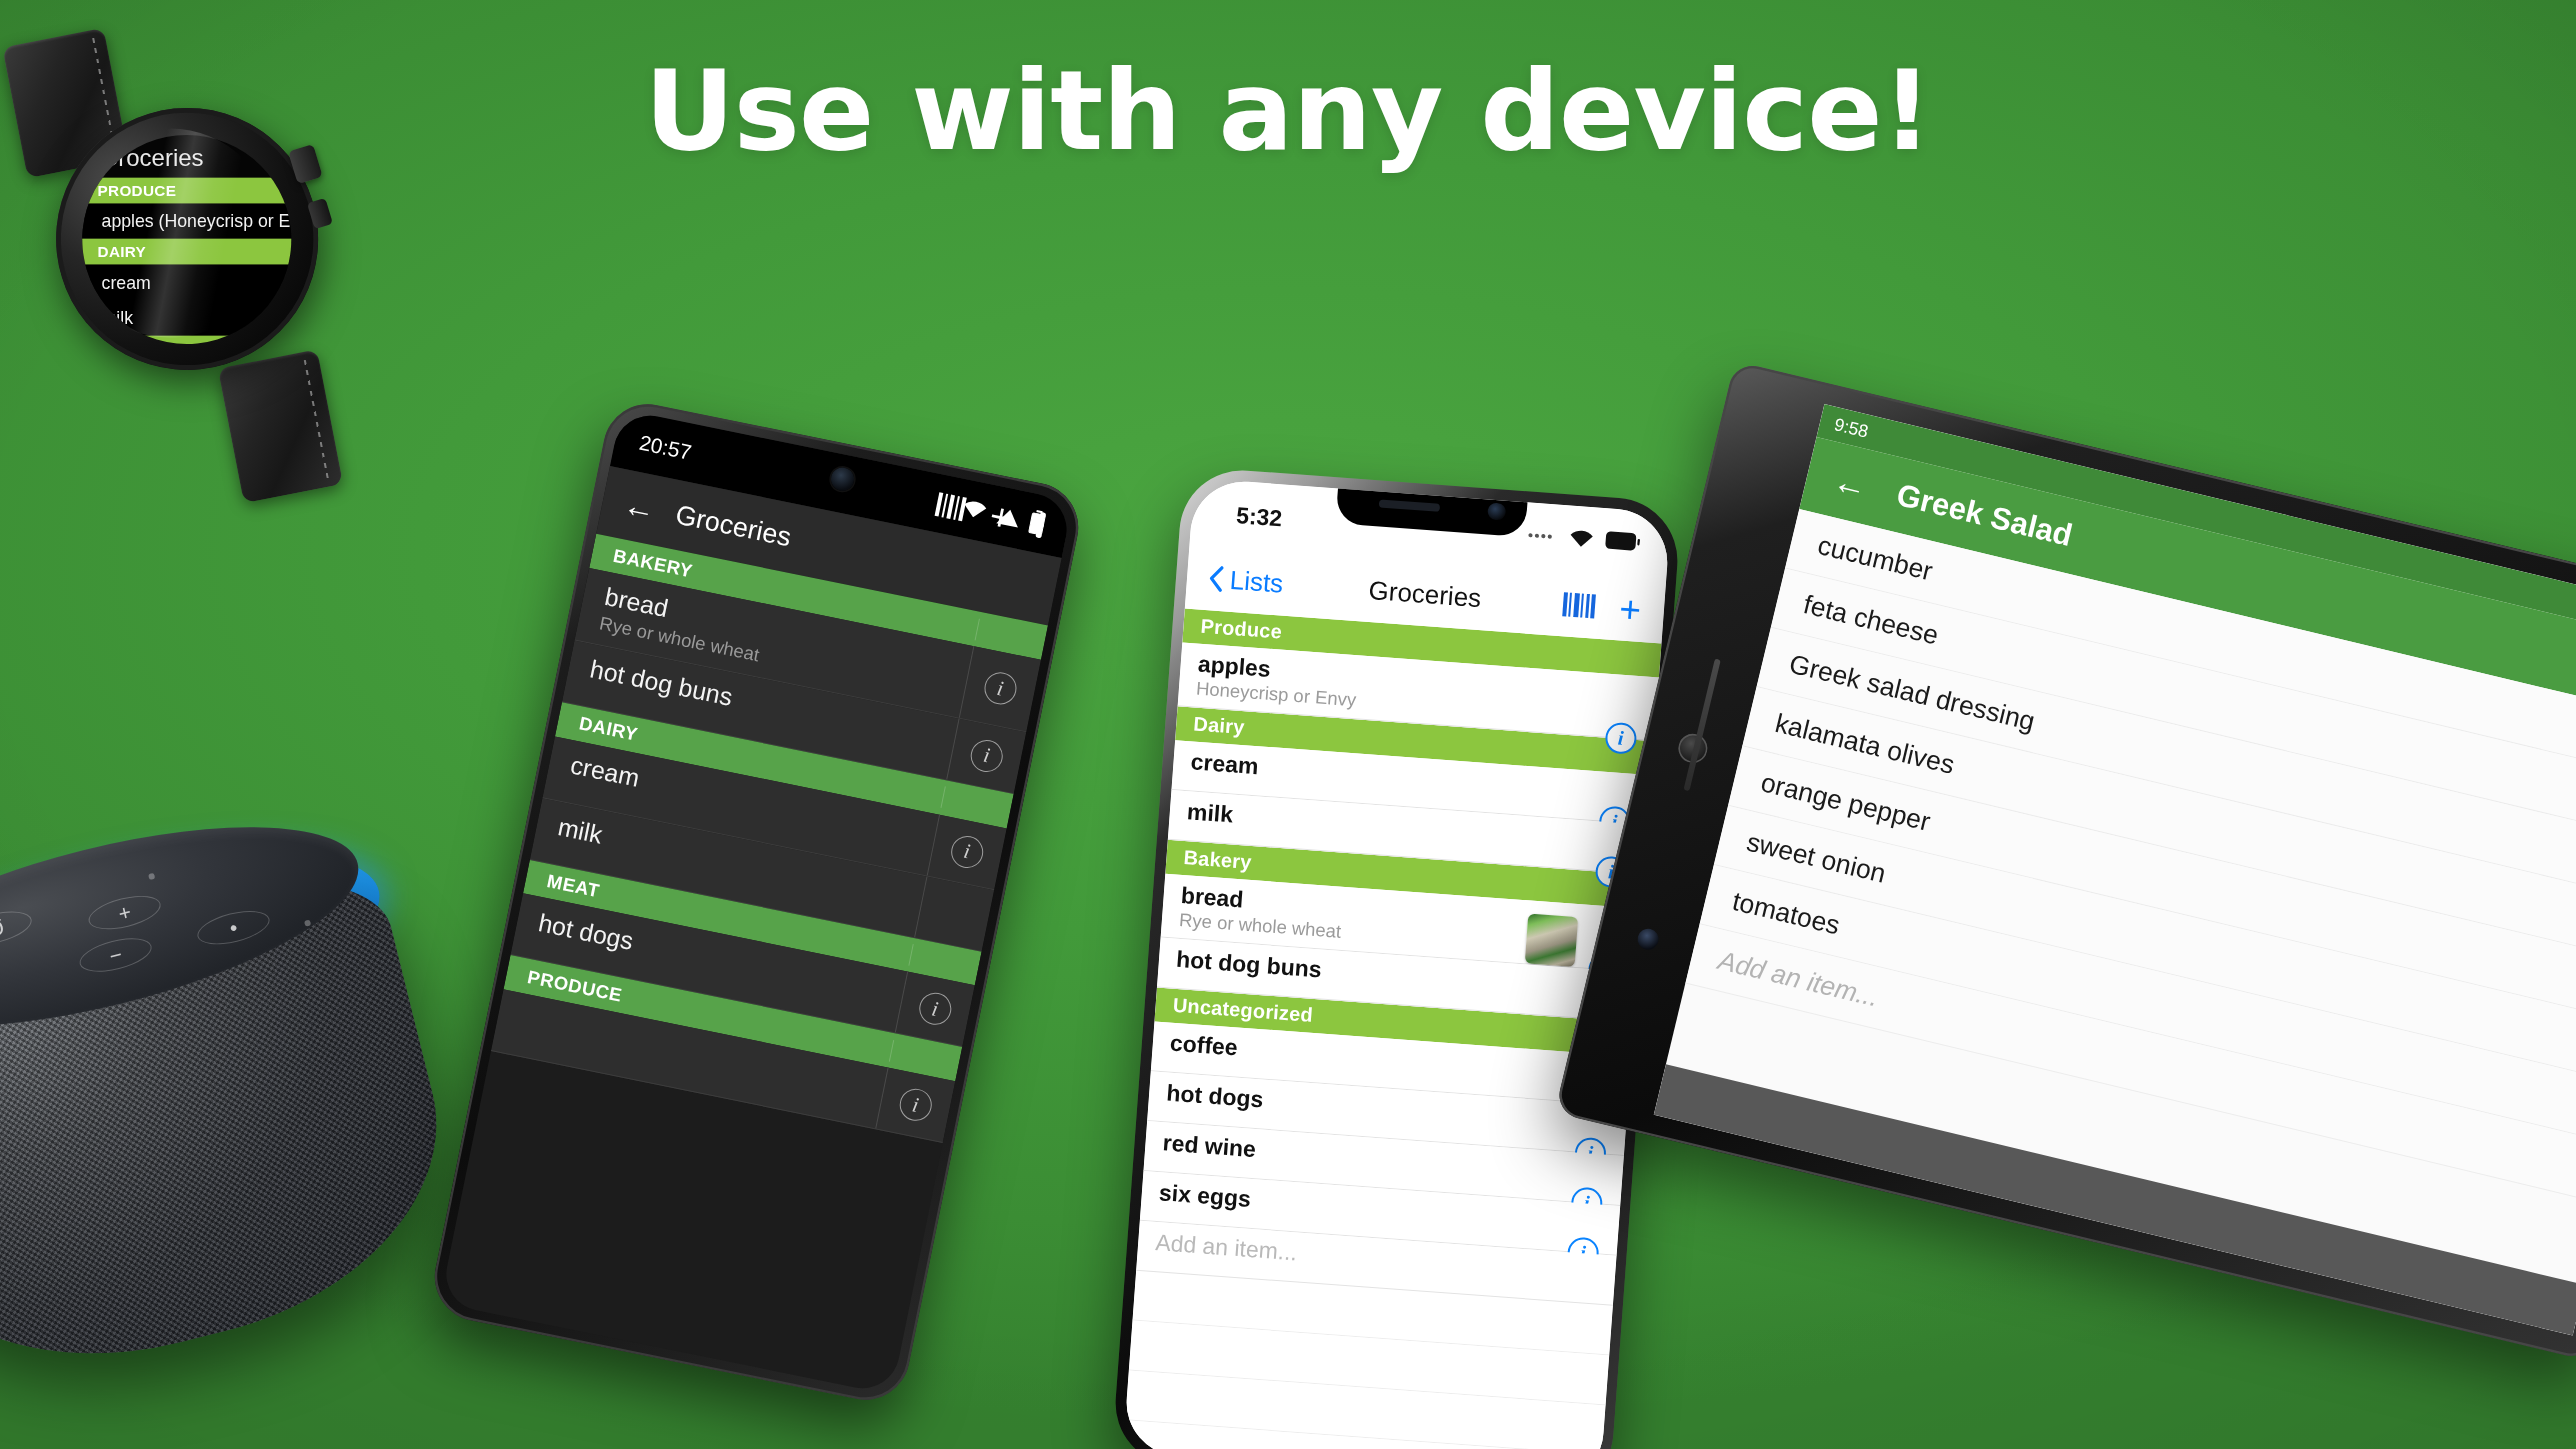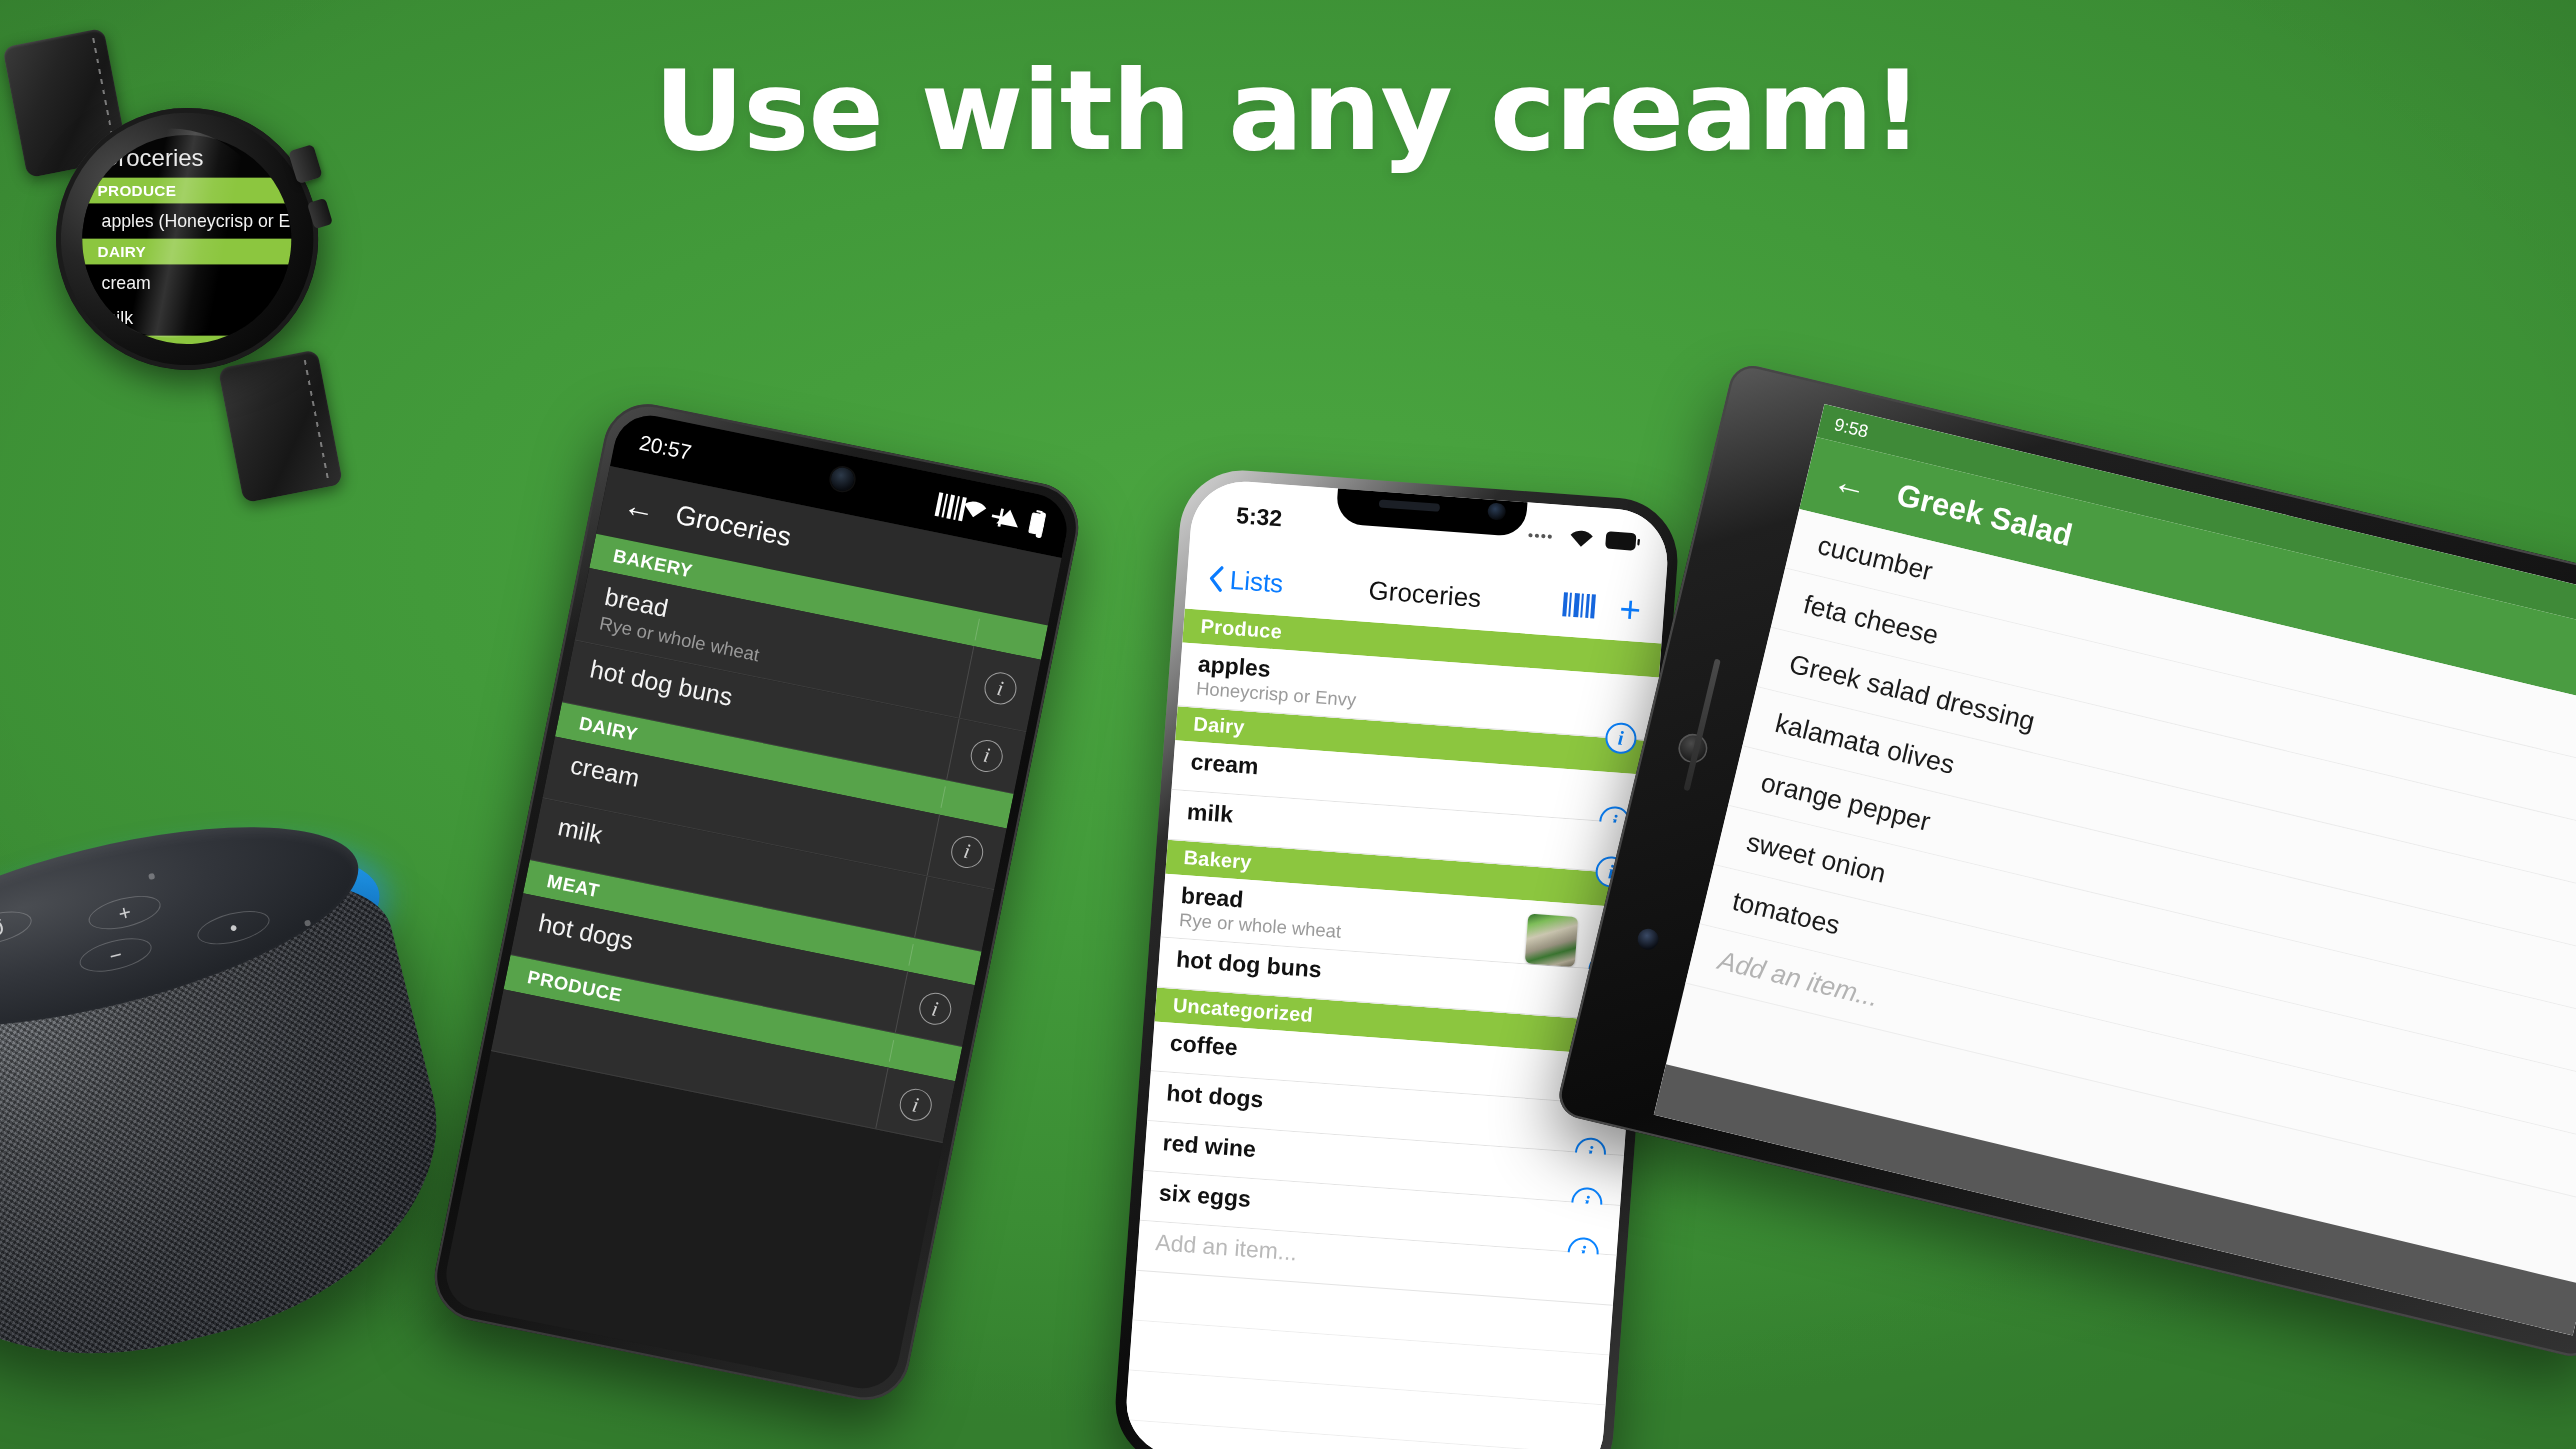--- a/index.html
+++ b/index.html
@@ -360,21 +360,21 @@
   .plus-glyph { font-size:37px; line-height:1; font-weight:300; }
   .kebab { display:flex; flex-direction:column; gap:4.8px; }
   .kebab i { width:5.6px; height:5.6px; border-radius:50%; background:#fff; display:block; }
 </style>
 </head>
 <body>
 
 <div id="bg"></div>
 <div id="bg-vig"></div>
 
-<div id="headline">Use with any cream!</div>
+<div id="headline">Use with any device!</div>
 
 <div id="watch">
   <div class="strap" id="strap-top">
     <div class="strap-stitch" style="right:11.3px"></div>
   </div>
   <div class="strap" id="strap-bot">
     <div class="strap-stitch" style="right:13px"></div>
   </div>
   <div id="watch-body">
     <div id="watch-crown"></div>

